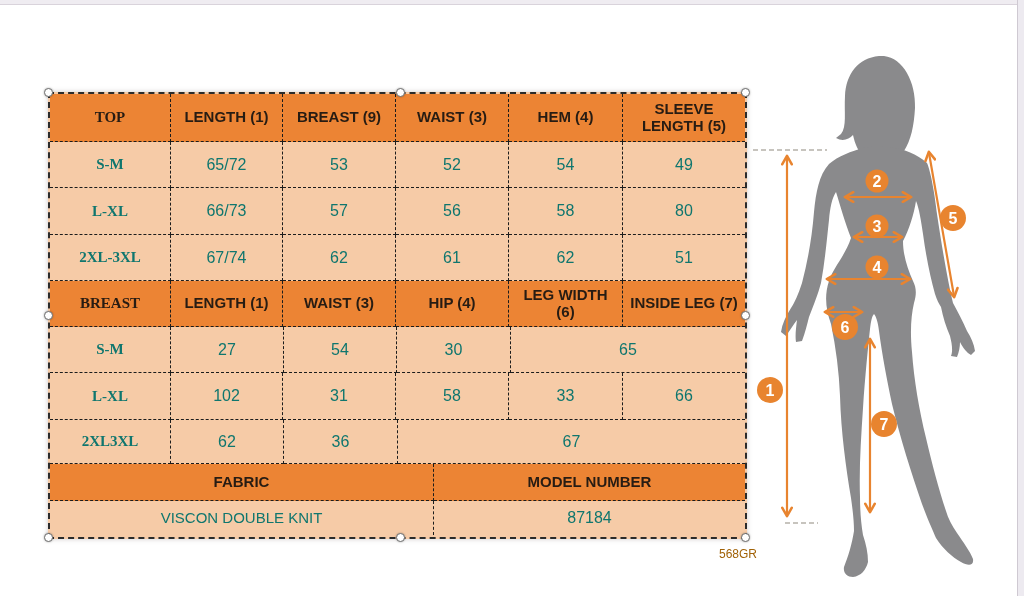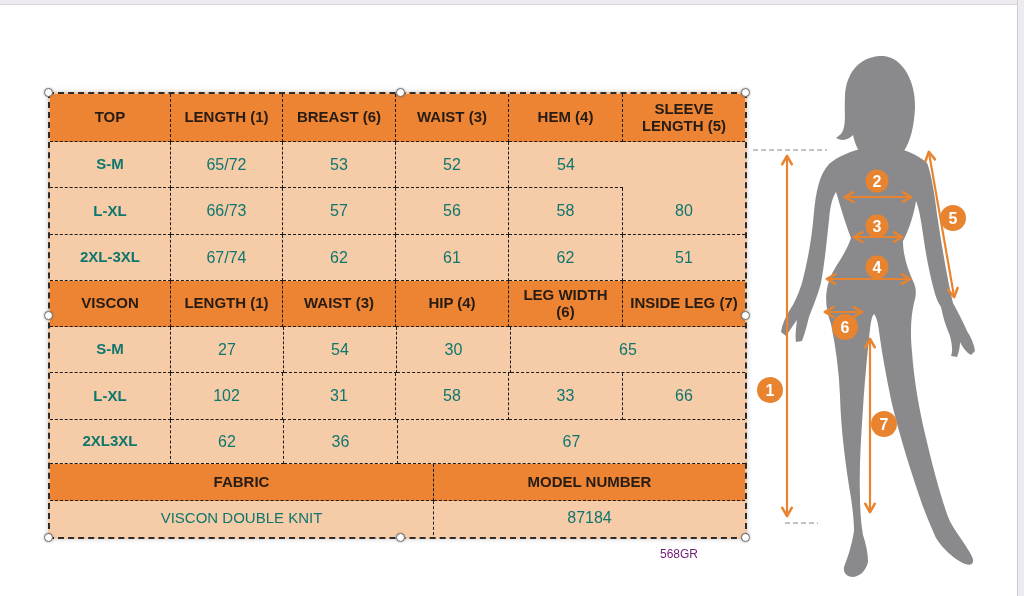--- a/index.html
+++ b/index.html
@@ -24,82 +24,83 @@
   .cell{
     box-sizing:border-box;display:flex;align-items:center;justify-content:center;
     text-align:center;border-right:1px dashed #1c1c1c;border-bottom:1px dashed #1c1c1c;
     color:#0f766e;line-height:1.12;padding:1px 4px;
   }
   .cell:last-child{border-right:none;}
   .row:last-child .cell{border-bottom:none;}
   .hdr{background:#ec8434;font-weight:bold;font-size:15px;color:#271c13;}
   .dat{background:#f6cba7;font-size:16px;}
   .szc{font-weight:bold;font-size:15px;}
-  .c0{width:121px;} .c1{width:112px;} .c2{width:113px;} .c3{width:113px;} .c4{width:114px;} .c5{flex:1;}
+  .c0{width:121px;font-family:Liberation Serif, serif;} .c1{width:112px;} .c2{width:113px;} .c3{width:113px;} .c4{width:114px;} .c5{flex:1;}
   .w-half-a{width:384px;} .w-half-b{flex:1;}
 
   
   .handle{
     position:absolute;width:9px;height:9px;border-radius:50%;
     background:#fff;border:1.5px solid #6f6f6f;box-sizing:border-box;
     box-shadow:0 0 2px rgba(0,0,0,.35);
   }
 
   .footnote{
-    position:absolute;left:660px;top:547px;width:97px;text-align:left;
-    font-size:12px;color:#701a75;letter-spacing:0;
+    position:absolute;left:660px;top:547px;width:97px;text-align:right;
+    font-size:12px;color:#a16207;letter-spacing:0;
   }
 
   
   .figure-svg{position:absolute;left:740px;top:30px;}
   .marker-num{font-family:"Liberation Sans",sans-serif;font-weight:bold;fill:#ffffff;font-size:16px;}
 </style>
 </head>
 <body>
 
 <div class="top-edge"></div>
 <div class="right-edge"></div>
 
 <div class="chart">
 
   <div class="row" style="height:48px">
     <div class="cell hdr c0">TOP</div>
     <div class="cell hdr c1">LENGTH (1)</div>
-    <div class="cell hdr c2">BREAST (6)</div>
+    <div class="cell hdr c2">BREAST (9)</div>
     <div class="cell hdr c3">WAIST (3)</div>
     <div class="cell hdr c4">HEM (4)</div>
     <div class="cell hdr c5" style="padding:1px 14px">SLEEVE LENGTH (5)</div>
   </div>
 
   <div class="row" style="height:46px">
     <div class="cell dat szc c0">S-M</div>
     <div class="cell dat c1">65/72</div>
     <div class="cell dat c2">53</div>
     <div class="cell dat c3">52</div>
     <div class="cell dat c4">54</div>
+    <div class="cell dat c5">49</div>
   </div>
   <div class="row" style="height:47px">
     <div class="cell dat szc c0">L-XL</div>
     <div class="cell dat c1">66/73</div>
     <div class="cell dat c2">57</div>
     <div class="cell dat c3">56</div>
     <div class="cell dat c4">58</div>
     <div class="cell dat c5">80</div>
   </div>
   <div class="row" style="height:46px">
     <div class="cell dat szc c0">2XL-3XL</div>
     <div class="cell dat c1">67/74</div>
     <div class="cell dat c2">62</div>
     <div class="cell dat c3">61</div>
     <div class="cell dat c4">62</div>
     <div class="cell dat c5">51</div>
   </div>
 
   <div class="row" style="height:46px">
-    <div class="cell hdr c0">VISCON</div>
+    <div class="cell hdr c0">BREAST</div>
     <div class="cell hdr c1">LENGTH (1)</div>
     <div class="cell hdr c2">WAIST (3)</div>
     <div class="cell hdr c3">HIP (4)</div>
     <div class="cell hdr c4">LEG WIDTH (6)</div>
     <div class="cell hdr c5">INSIDE LEG (7)</div>
   </div>
 
   <div class="row" style="height:46px">
     <div class="cell dat szc c0">S-M</div>
     <div class="cell dat c2">27</div>

